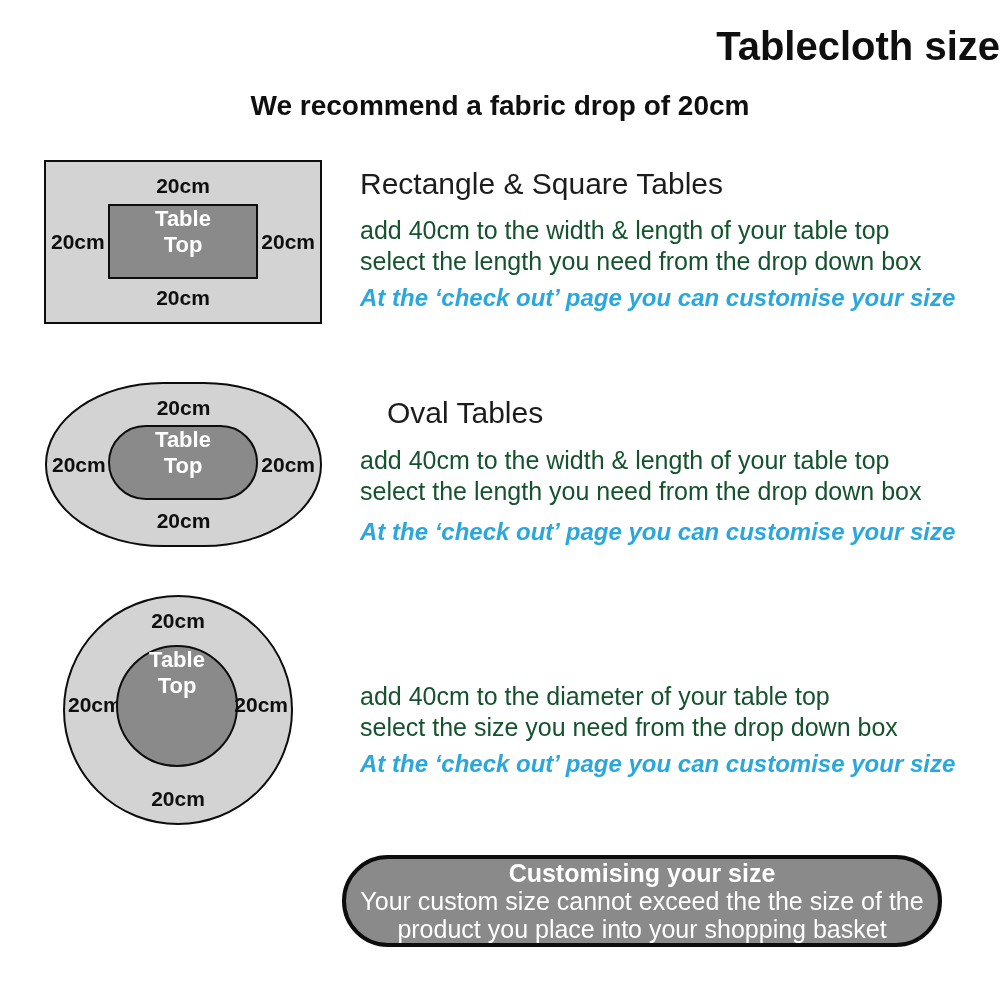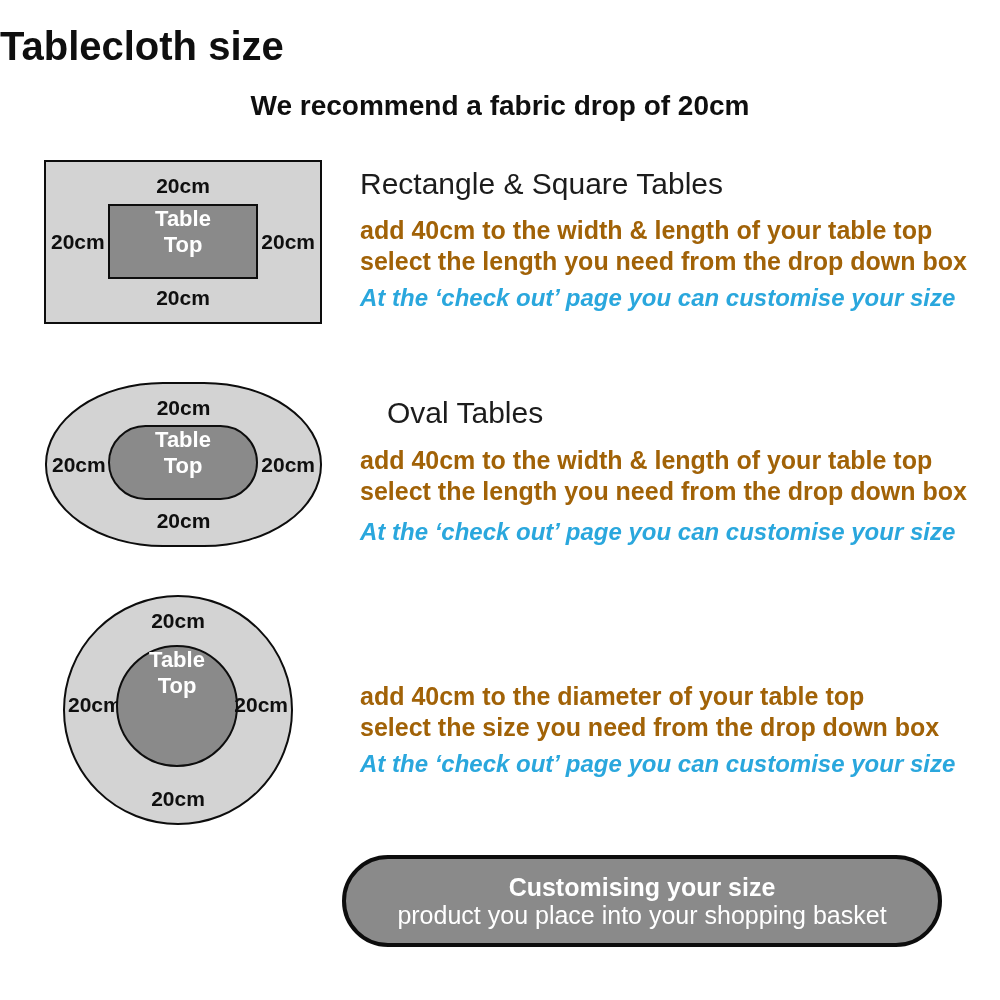--- a/index.html
+++ b/index.html
@@ -9,21 +9,21 @@
     height: 1000px;
     background: #ffffff;
     font-family: "Liberation Sans", sans-serif;
     color: #111;
     overflow: hidden;
   }
 
   
   .page-title {
     position: absolute; left: 0; right: 0; top: 24px;
-    text-align: left; font-size: 40px; font-weight: bold; color: #0f0f0f;
+    text-align: right; font-size: 40px; font-weight: bold; color: #0f0f0f;
   }
   .page-subtitle {
     position: absolute; left: 0; right: 0; top: 83px;
     text-align: center; font-size: 28px; font-weight: bold; color: #0f0f0f; margin-top: 7px;
   }
 
   
   .cloth {
     position: absolute;
     background: var(--cloth, #d3d3d3);
@@ -61,23 +61,22 @@
   .cloth-round .dim-right { right: 3px; top: 48%; }
 
   
   .sec-heading {
     position: absolute; left: 360px;
     font-size: 30px; font-weight: normal; color: #1c1c1c;
     white-space: nowrap;
   }
   .sec-body {
     position: absolute; left: 360px;
-    font-size: 25px; line-height: 31px; color: #a16207;
+    font-size: 25px; line-height: 31px; color: #14532d;
     white-space: nowrap;
-    font-weight: bold;
   }
   .sec-note {
     position: absolute; left: 360px;
     font-size: 24px; font-weight: bold; font-style: italic;
     color: var(--accent, #2aa7dd);
     white-space: nowrap;
   }
   .h-rect { top: 167px; }  .b-rect { top: 215px; }  .n-rect { top: 284px; }
   .h-oval { top: 396px; margin-left: 27px; }  .b-oval { top: 445px; }  .n-oval { top: 518px; }
   .h-round{ top: 632px; }  .b-round{ top: 681px; }  .n-round{ top: 750px; }
@@ -153,16 +152,17 @@
   <div class="sec-note n-oval">At the ‘check out’ page you can customise your size</div>
 
   <div class="sec-body b-round">
     <div>add 40cm to the diameter of your table top</div>
     <div>select the size you need from the drop down box</div>
   </div>
   <div class="sec-note n-round">At the ‘check out’ page you can customise your size</div>
 
   <div class="note-box">
     <div class="note-box-title">Customising your size</div>
+    <div>Your custom size cannot exceed the the size of the</div>
     <div>product you place into your shopping basket</div>
   </div>
 
 </div>
 
 </body></html>

